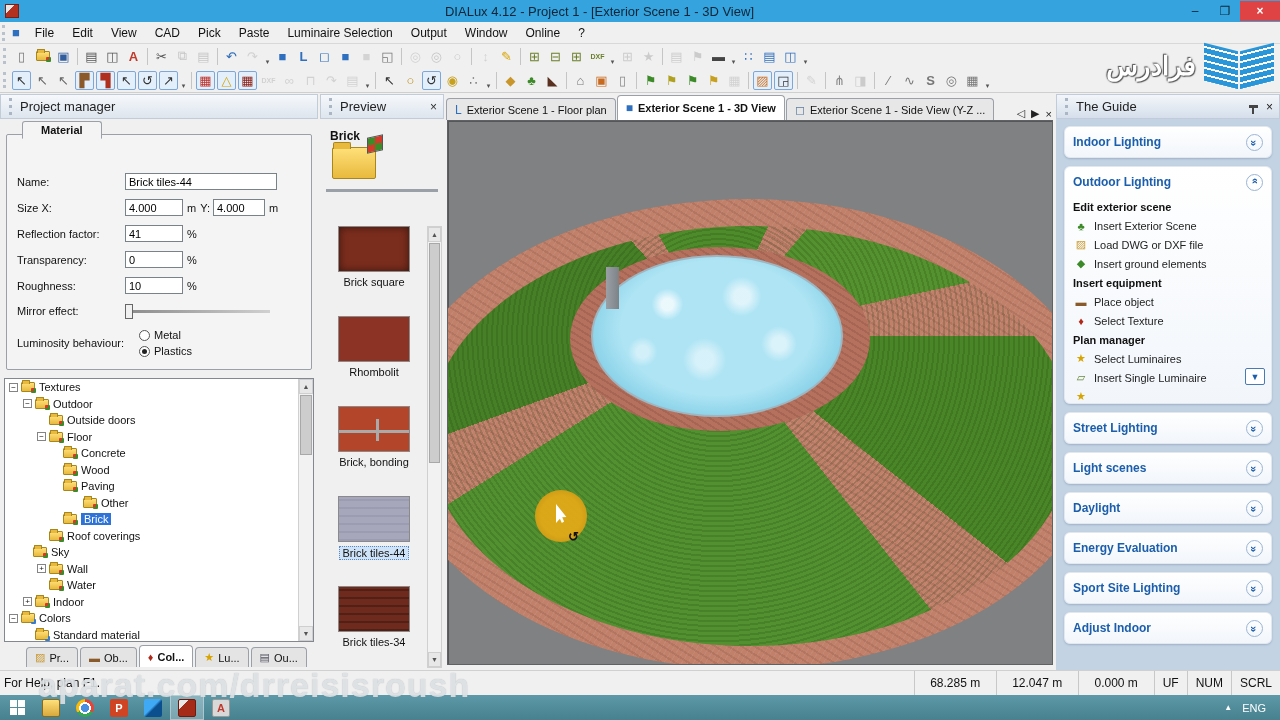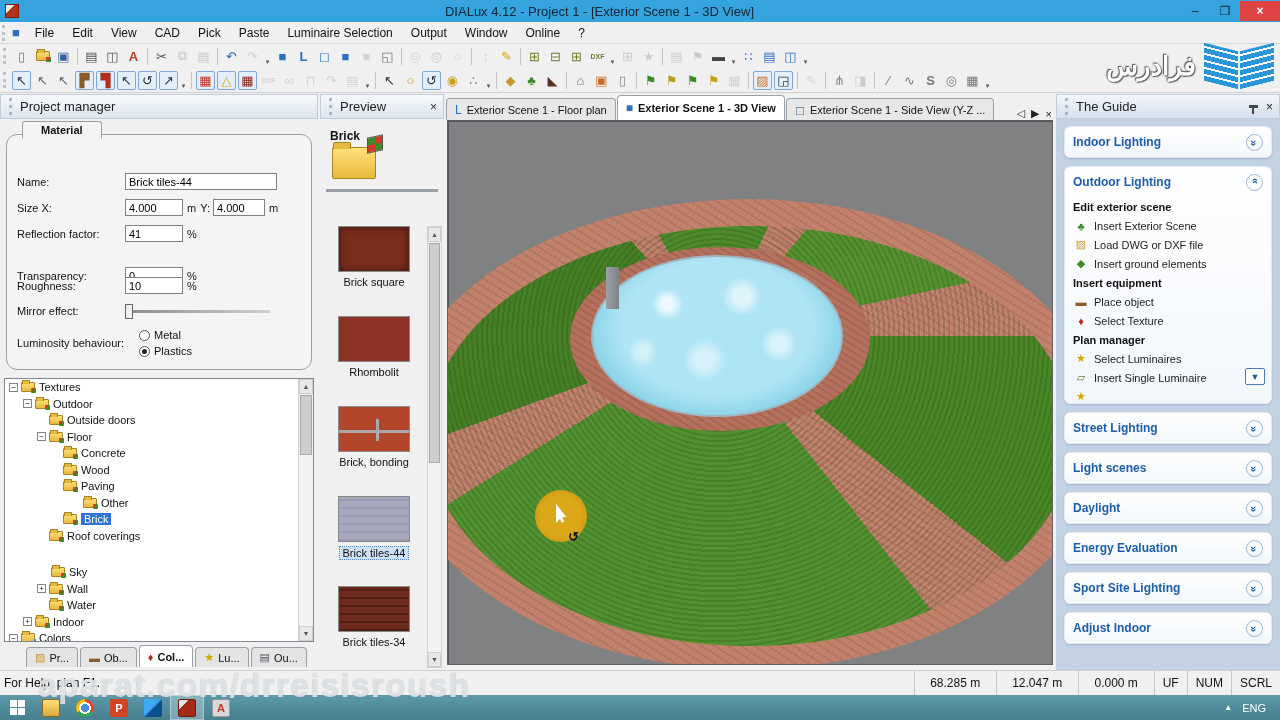--- a/index.html
+++ b/index.html
@@ -41,21 +41,21 @@
 
   
   .panel-header { height:25px; display:flex; align-items:center; background:linear-gradient(#f6f8fb,#dde5ee); border:1px solid #c2ccd8; padding-left:8px; font-size:13px; color:#222; }
   .panel-header .grip { width:5px; height:17px; border-left:3px dotted #aab6c4; margin-right:6px; }
   .hd-x { margin-left:auto; margin-right:6px; font-size:12px; color:#333; }
   .pin { width:9px; height:3px; background:#444; position:relative; margin:0 8px 0 auto; }
   .pin::after { content:""; position:absolute; left:3px; top:3px; width:2px; height:6px; background:#444; }
 
   
   #pm { position:absolute; left:0; top:94px; width:318px; height:576px; background:#f0f0f0; }
-  #material-box { position:absolute; left:6px; top:40px; width:306px; height:236px; border:1px solid #9aa0a8; border-radius:11px; background:#f4f4f4; }
+  #material-box { position:absolute; left:6px; top:40px; width:306px; height:236px; border:1px solid #9aa0a8; border-radius:2px; background:#f4f4f4; }
   #material-tab { position:absolute; left:22px; top:27px; padding:2px 18px; background:#f4f4f4; border:1px solid #9aa0a8; border-bottom:1px solid #f4f4f4; border-radius:3px 3px 0 0; font-weight:bold; font-size:11px; z-index:2; }
   .frow { position:absolute; left:10px; display:flex; align-items:center; }
   .flabel { width:108px; }
   .tinput { border:1px solid #7a8289; background:#fff; height:17px; padding:1px 3px; font-family:"Liberation Sans",sans-serif; font-size:11px; }
   .unit { margin-left:4px; }
   .slider { width:145px; height:3px; background:linear-gradient(90deg,#8a8a8a,#d0d0d0); position:relative; }
   .slider .thumb { position:absolute; left:0; top:-6px; width:8px; height:15px; background:#f0f0f0; border:1px solid #666; }
   .radio { width:11px; height:11px; border:1px solid #555; border-radius:50%; background:#fff; margin-right:4px; position:relative; }
   .radio.sel::after { content:""; position:absolute; left:2px; top:2px; width:5px; height:5px; border-radius:50%; background:#222; }
 
@@ -339,21 +339,21 @@
       <span class="unit">m</span>
       <span class="unit">Y:</span>
       <input class="tinput" style="width: 52px; margin-left: 3px;" value="4.000">
       <span class="unit">m</span>
     </div>
     <div class="frow" style="top:90px">
       <span class="flabel">Reflection factor:</span>
       <input class="tinput" style="width: 58px;" value="41">
       <span class="unit">%</span>
     </div>
-    <div class="frow" style="top:132px">
+    <div class="frow" style="top:116px">
       <span class="flabel">Transparency:</span>
       <input class="tinput" style="width: 58px;" value="0">
       <span class="unit">%</span>
     </div>
     <div class="frow" style="top:142px">
       <span class="flabel">Roughness:</span>
       <input class="tinput" style="width: 58px;" value="10">
       <span class="unit">%</span>
     </div>
     <div class="frow" style="top:170px">
@@ -422,21 +422,21 @@
         <div class="trow" style="padding-left: 46px;">
           <span class="tnoexp"></span>
           <span class="mini-folder"></span>
           <span class="tsel">Brick</span>
         </div>
         <div class="trow" style="padding-left: 32px;">
           <span class="tnoexp"></span>
           <span class="mini-folder"></span>
           <span>Roof coverings</span>
         </div>
-        <div class="trow" style="padding-left: 34px; margin-top: 20px;">
+        <div class="trow" style="padding-left: 16px;">
           <span class="tnoexp"></span>
           <span class="mini-folder"></span>
           <span>Sky</span>
         </div>
         <div class="trow" style="padding-left: 32px;">
           <span class="texp">+</span>
           <span class="mini-folder"></span>
           <span>Wall</span>
         </div>
         <div class="trow" style="padding-left: 32px;">

